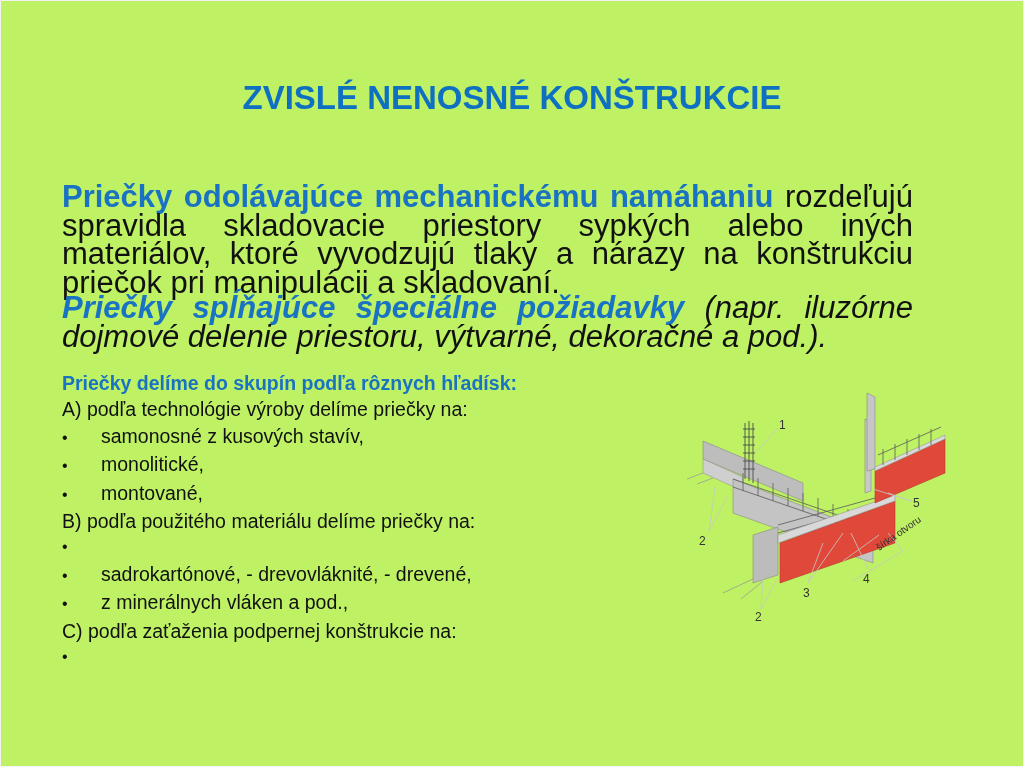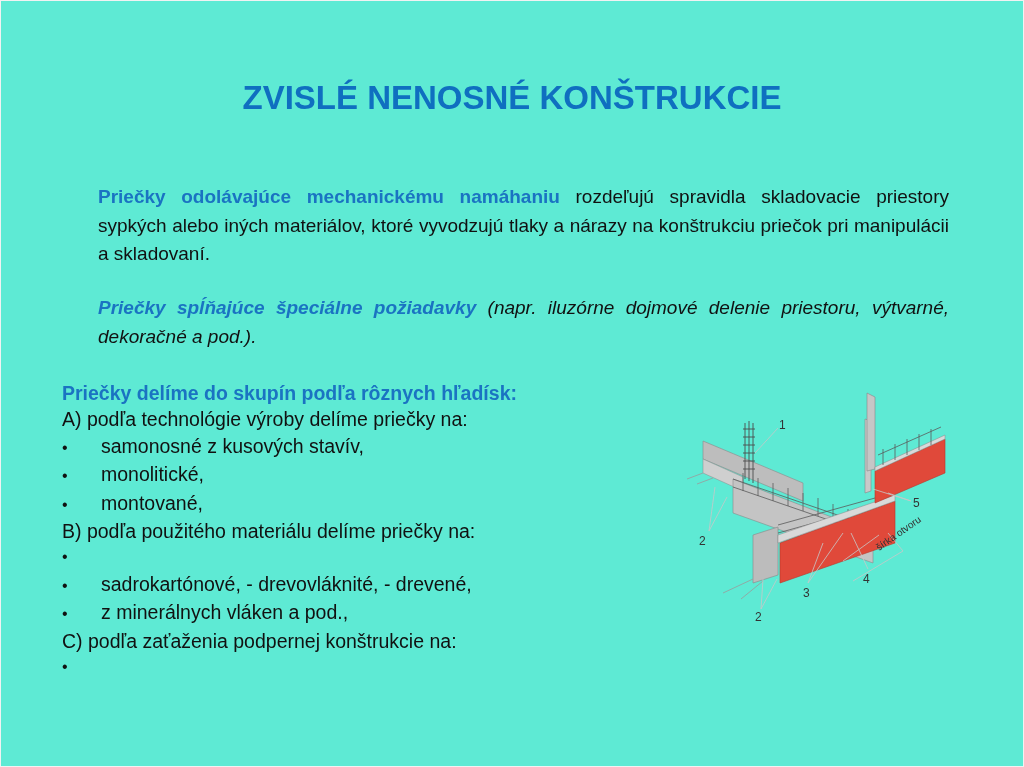--- a/index.html
+++ b/index.html
@@ -12,56 +12,55 @@
       height: 767px;
       position: relative;
       overflow: hidden;
       font-family: "Liberation Sans", "DejaVu Sans", sans-serif;
       color: #111111;
     }
     .slide {
       position: absolute;
       left: 0; top: 0;
       width: 1024px; height: 767px;
-      background: #5eead4;
+      background: #bef264;
       box-shadow: inset 0 0 0 1px #f2f2f2;
     }
     .title {
       position: absolute;
       left: 0; top: 76px;
       width: 1024px;
       text-align: center;
       font-size: 33px;
       font-weight: bold;
       color: #0f6fc0;
       letter-spacing: 0px;
       line-height: 44px;
     }
     .para {
       position: absolute;
       left: 62px;
       width: 851px;
-      font-size: 19px;
+      font-size: 31px;
       line-height: 28.5px;
       text-align: justify;
       text-align-last: left;
       color: #111;
-      margin-left: 36px;
     }
     .para .hl {
       color: #1a73c2;
       font-weight: bold;
     }
     .para1 { top: 183px; }
     .para2 { top: 294px; font-style: italic; }
 
     .groups {
       position: absolute;
       left: 62px;
-      top: 380px;
+      top: 370px;
       width: 610px;
       font-size: 19.5px;
       line-height: 26.4px;
     }
     .groups .lead {
       color: #1a73c2;
       font-weight: bold;
     }
     .groups .sub {
       font-weight: normal;

